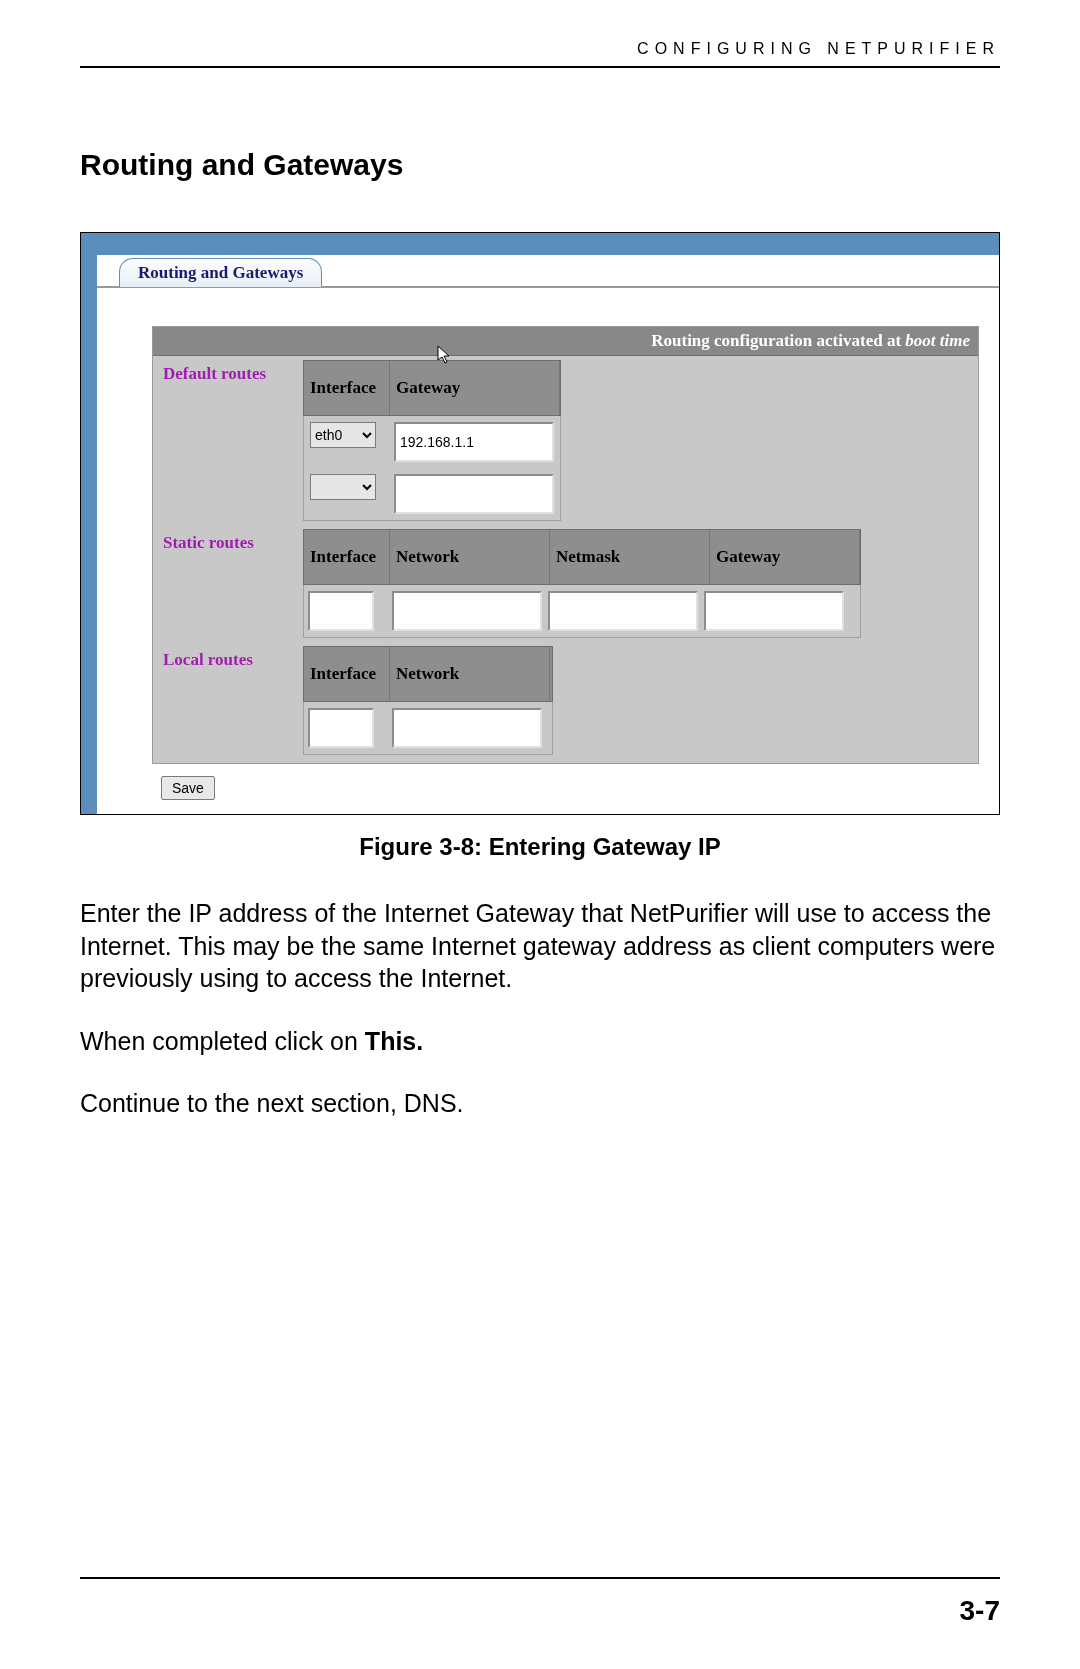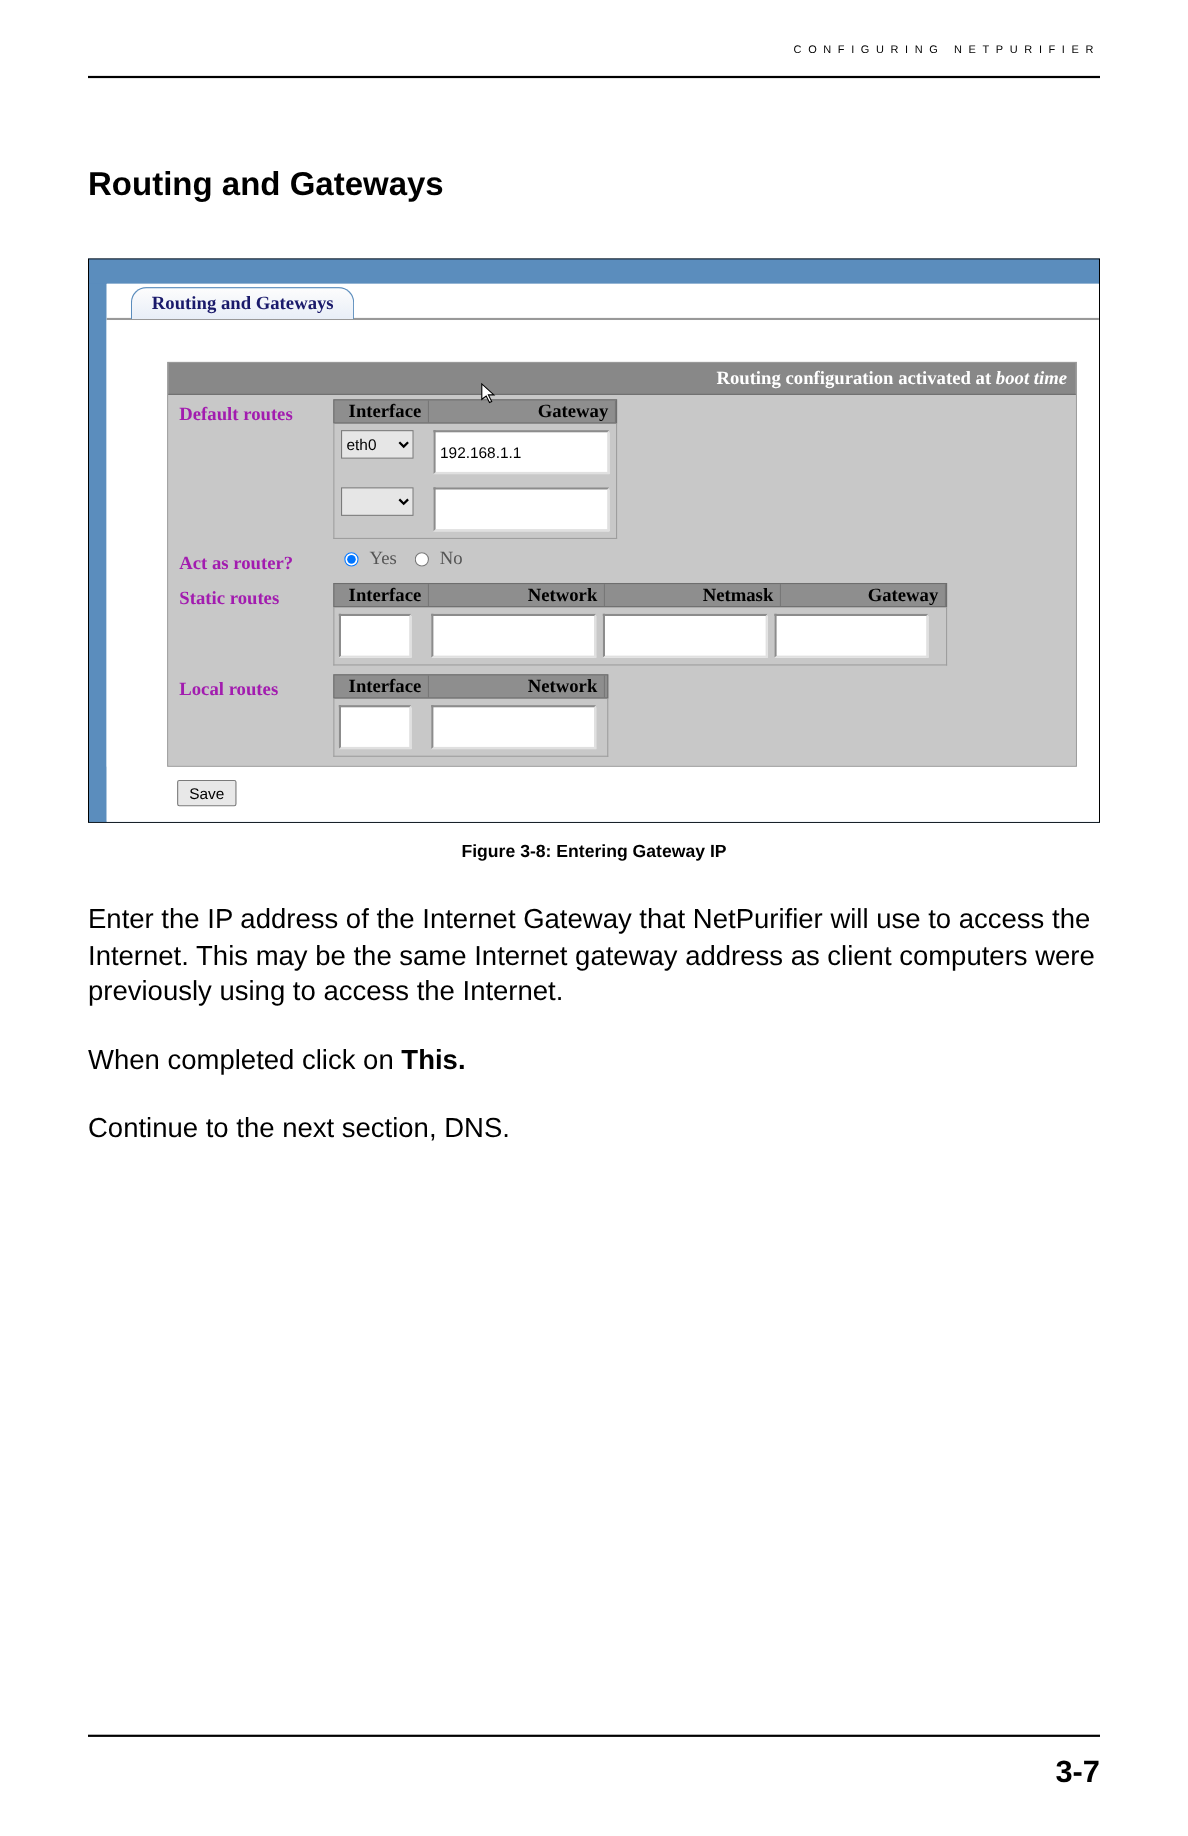--- a/index.html
+++ b/index.html
@@ -6,24 +6,24 @@
   body {
     font-family: Arial, Helvetica, sans-serif;
     background: #fff;
     width: 1080px;
     height: 1669px;
     position: relative;
     padding: 40px 80px 60px 80px;
   }
   .header-text {
     text-align: right;
-    font-size: 10px;
+    font-size: 16px;
     letter-spacing: 6px;
     color: #000;
-    margin-bottom: 18px;
+    margin-bottom: 8px;
   }
   .hr-top {
     border: none;
     border-top: 2px solid #000;
     margin-bottom: 80px;
   }
   .section-title {
     font-size: 30px;
     font-weight: bold;
     margin-bottom: 50px;
@@ -97,21 +97,21 @@
   }
   .subhdr {
     display: flex;
     background: #8e8e8e;
     color: #000;
     font-family: Georgia, serif;
     font-weight: bold;
     font-size: 17px;
     border: 1px solid #6e6e6e;
   }
-  .subhdr > div { padding: 0 6px; border-right:1px solid #777;text-align:right; }
+  .subhdr > div { padding: 17px 6px; border-right:1px solid #777; }
   .col-if { width: 86px; }
   .col-gw { width: 170px; }
   .col-net { width: 160px; }
   .col-mask { width: 160px; }
   .col-gw2 { width: 150px; }
   .input-row { display:flex; padding:4px 0 0 0; }
   .sel {
     width: 66px; height: 26px; margin-left: 2px; margin-right: 18px;
     font-size: 14px; background:#e6e6e6; border:1px solid #7b7b7b;
   }
@@ -134,21 +134,21 @@
     border-radius:2px;
     cursor:pointer;
   }
   .cursor { position:absolute; width:16px; height:20px; pointer-events:none;}
   .blue-strip-left{
     width:16px; background:#5b8dbd;
   }
   .ss-wrap{ display:flex; background:#5b8dbd;}
   .ss-col{ flex:1; background:#fff;}
   .figure-caption{
-    text-align:center; font-weight:bold; font-size:16px;
+    text-align:center; font-weight:bold; font-size:24px;
     margin-bottom: 36px;
   }
   .body-text{
     font-size: 25px;
     line-height: 1.3;
     margin-bottom: 30px;
   }
   .hr-bottom{
     border:none; border-top:2px solid #000;
     position:absolute; bottom:90px; left:80px; right:80px;
@@ -202,29 +202,20 @@
                       <input class="inp inp-gw" value="192.168.1.1" style="">
                     </div>
                     <div class="input-row">
                       <select class="sel"><option></option></select>
                       <input class="inp inp-gw" style="">
                     </div>
                   </div>
                 </div>
               </div>
 
-              <div class="row">
-                <div class="row-label">Act as router?</div>
-                <div class="radio-group">
-                  <input type="radio" name="router" checked="" style="">
-                  <span>Yes</span>
-                  <input type="radio" name="router" style="">
-                  <span>No</span>
-                </div>
-              </div>
 
               <div class="row">
                 <div class="row-label">Static routes</div>
                 <div style="flex:0 0 auto;">
                   <div class="subhdr">
                     <div class="col-if">Interface</div>
                     <div class="col-net">Network</div>
                     <div class="col-mask">Netmask</div>
                     <div class="col-gw2">Gateway</div>
                   </div>

